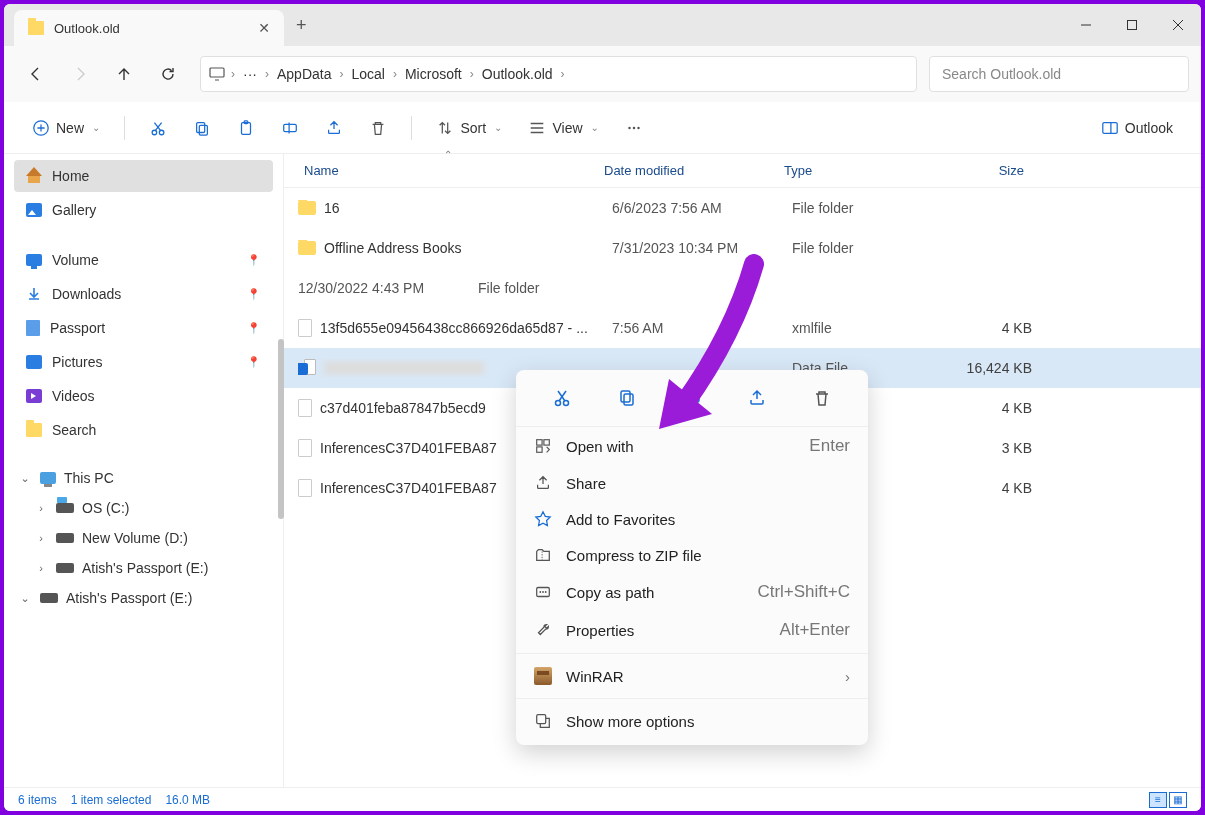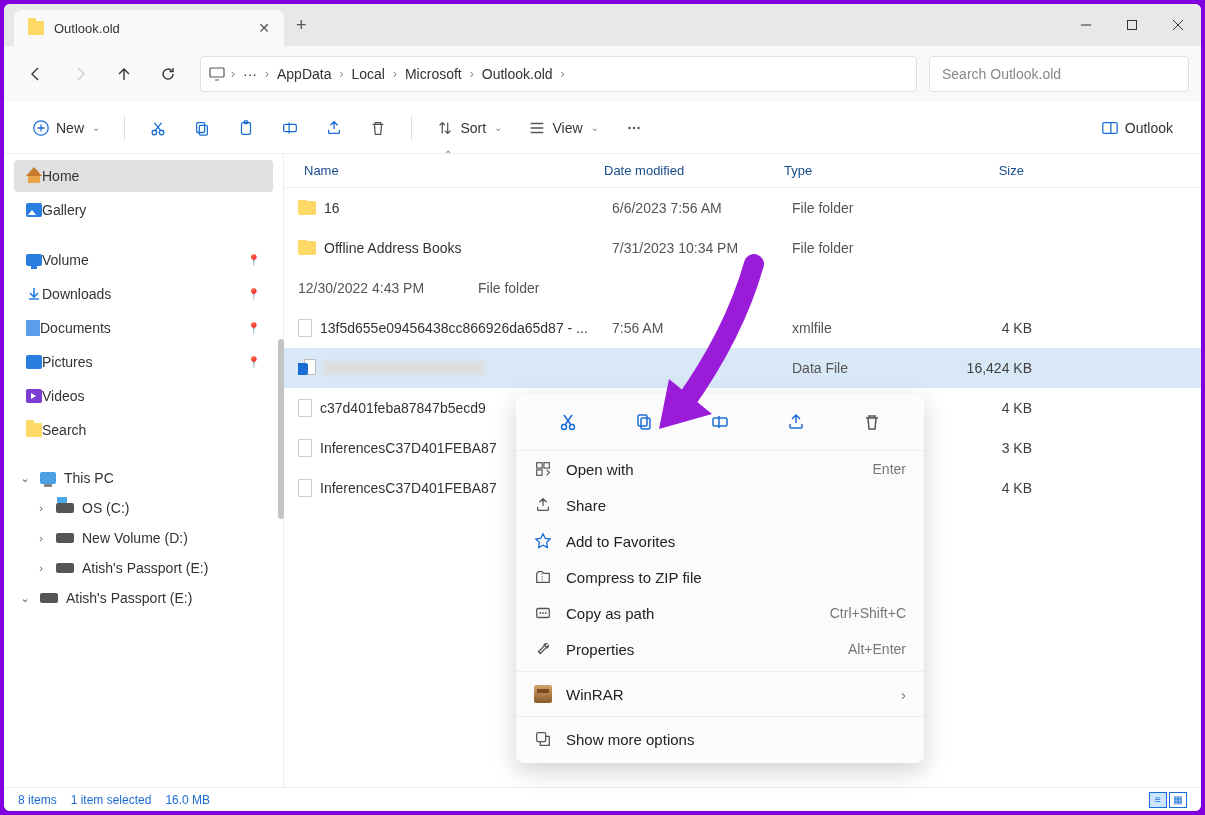--- a/index.html
+++ b/index.html
@@ -28,21 +28,21 @@
 .toolbar { display: flex; align-items: center; height: 52px; background: #fff; border-bottom: 1px solid #eee; padding: 0 18px; gap: 6px; text-align: right; }
 .tool-btn { display: flex; align-items: center; gap: 6px; padding: 6px 10px; border-radius: 4px; cursor: pointer; color: #333; font-size: 14px; }
 .tool-btn svg, .tool-icon svg { width: 18px; height: 18px; }
 .tool-icon { padding: 6px 10px; cursor: pointer; display:flex; align-items:center; }
 .tool-sep { width: 1px; height: 24px; background: #ddd; margin: 0 8px; }
 .chevdown { font-size: 10px; color: #888; margin-left: 2px; }
 .spacer { flex: 1; }
 
 .content { flex: 1; display: flex; background: #fff; position: relative; }
 .sidebar { width: 280px; border-right: 1px solid #eee; padding: 6px 10px; display: flex; flex-direction: column; gap: 2px; overflow-y: auto; }
-.sb-item { display: flex; align-items: center; padding: 8px 12px; border-radius: 4px; font-size: 14px; color: #333; cursor: pointer; position: relative; }
+.sb-item { display: flex; align-items: center; gap: 10px; padding: 8px 12px; border-radius: 4px; font-size: 14px; color: #333; cursor: pointer; position: relative; }
 .sb-item.selected { background: #e0e0e0; }
 .sb-item .pin { margin-left: auto; color: #888; font-size: 11px; }
 .sb-group { margin-top: 14px; }
 .sb-tree { display: flex; align-items: center; gap: 8px; padding: 6px 4px; font-size: 14px; color: #333; cursor: pointer; }
 .sb-tree .arrow { width: 14px; color: #666; font-size: 11px; display:inline-flex; justify-content:center; }
 
 .sb-scroll-thumb { position:absolute; left:274px; top:185px; width:6px; height:180px; background:#c4c4c4; border-radius:3px; }
 
 .main { flex: 1; display: flex; flex-direction: column; }
 .cols { display: flex; border-bottom: 1px solid #eee; height: 34px; align-items: center; color: #1a4b8c; font-size: 13px; }
@@ -65,26 +65,26 @@
 .outlook-ico { width: 18px; height: 18px; flex-shrink: 0; position: relative; }
 .outlook-ico .badge { position:absolute; left:-2px; top:4px; width:12px; height:12px; background:#1a6dd4; border-radius:2px; }
 .outlook-ico .page { position:absolute; right:0; top:0; width:12px; height:16px; background:#fff; border:1px solid #bbb; border-radius:1px; }
 .blurred { filter: blur(3px); background: #ddd; color: transparent; height: 14px; width: 160px; border-radius: 2px; }
 
 .statusbar { height: 24px; border-top: 1px solid #eee; display: flex; align-items: center; font-size: 12px; color: #1a6dd4; padding: 0 14px; gap: 14px; background: #fff; }
 .view-icons { margin-left:auto; display:flex; gap:2px; }
 .view-icons div { width:18px; height:16px; border:1px solid #1a6dd4; display:flex; align-items:center; justify-content:center; font-size:10px; }
 
 
-.ctxmenu { position: absolute; left: 512px; top: 390px; width: 408px; background: #fbfbfb; border-radius: 8px; box-shadow: 0 8px 24px rgba(0,0,0,0.18); z-index: 50; overflow: hidden; padding-bottom: 6px; }
+.ctxmenu { position: absolute; left: 512px; top: 366px; width: 352px; background: #fbfbfb; border-radius: 8px; box-shadow: 0 8px 24px rgba(0,0,0,0.18); z-index: 50; overflow: hidden; padding-bottom: 6px; }
 .ctx-iconrow { display: flex; justify-content: space-around; padding: 10px 14px; border-bottom: 1px solid #eee; }
 .ctx-iconbtn { width: 38px; height: 36px; display: flex; align-items: center; justify-content: center; border-radius: 4px; cursor: pointer; }
 .ctx-iconbtn svg { width: 20px; height: 20px; }
 .ctx-item { display: flex; align-items: center; padding: 9px 18px; gap: 14px; font-size: 15px; color: #222; cursor: pointer; }
-.ctx-item .sc { margin-left: auto; font-size: 14px; color: #777; }
+.ctx-item .sc { margin-left: auto; font-size: 17px; color: #777; }
 .ctx-item svg { width: 18px; height: 18px; flex-shrink: 0; }
 .ctx-sep { height: 1px; background: #eee; margin: 4px 0; }
 .ctx-chev { margin-left: auto; color: #777; }
 .winrar-icon { width:18px; height:18px; background: linear-gradient(#d4a56a, #8b5a2b); border-radius:2px; position:relative; flex-shrink:0; }
 .winrar-icon::after { content:''; position:absolute; top:4px; left:3px; right:3px; height:4px; background:#7a4a20; }
 
 
 .arrow-annot { position: absolute; left: 640px; top: 250px; z-index: 60; pointer-events: none; }
 
 .home-icon { width:16px; height:14px; position:relative; }
@@ -280,21 +280,21 @@
         </div>
       <div class="sb-item">
           <svg width="16" height="16" viewBox="0 0 16 16">
             <path d="M8 2v8 M4 7l4 4 4-4 M3 13h10" fill="none" stroke="#2a7de1" stroke-width="1.6"></path>
           </svg>
           <span>Downloads</span>
           <span class="pin">📍</span>
         </div>
       <div class="sb-item">
           <span class="doc-icon"></span>
-          <span>Documents</span>
+          <span>Passport</span>
           <span class="pin">📍</span>
         </div>
       <div class="sb-item">
           <span class="pic-icon"></span>
           <span>Pictures</span>
           <span class="pin">📍</span>
         </div>
       <div class="sb-item">
           <span class="vid-icon"></span>
           <span>Videos</span>
@@ -409,21 +409,21 @@
             </div>
             <div class="date"></div>
             <div class="type"></div>
             <div class="size">4 KB</div>
           </div>
         </div>
     </div>
   </div>
 
   <div class="statusbar">
-    <span>8 items</span>
+    <span>6 items</span>
     <span>1 item selected</span>
     <span>16.0 MB</span>
     <div class="view-icons">
       <div style="background:#cce4ff">≡</div>
       <div>▦</div>
     </div>
   </div>
 
   <div class="ctxmenu">
     <div class="ctx-iconrow">

